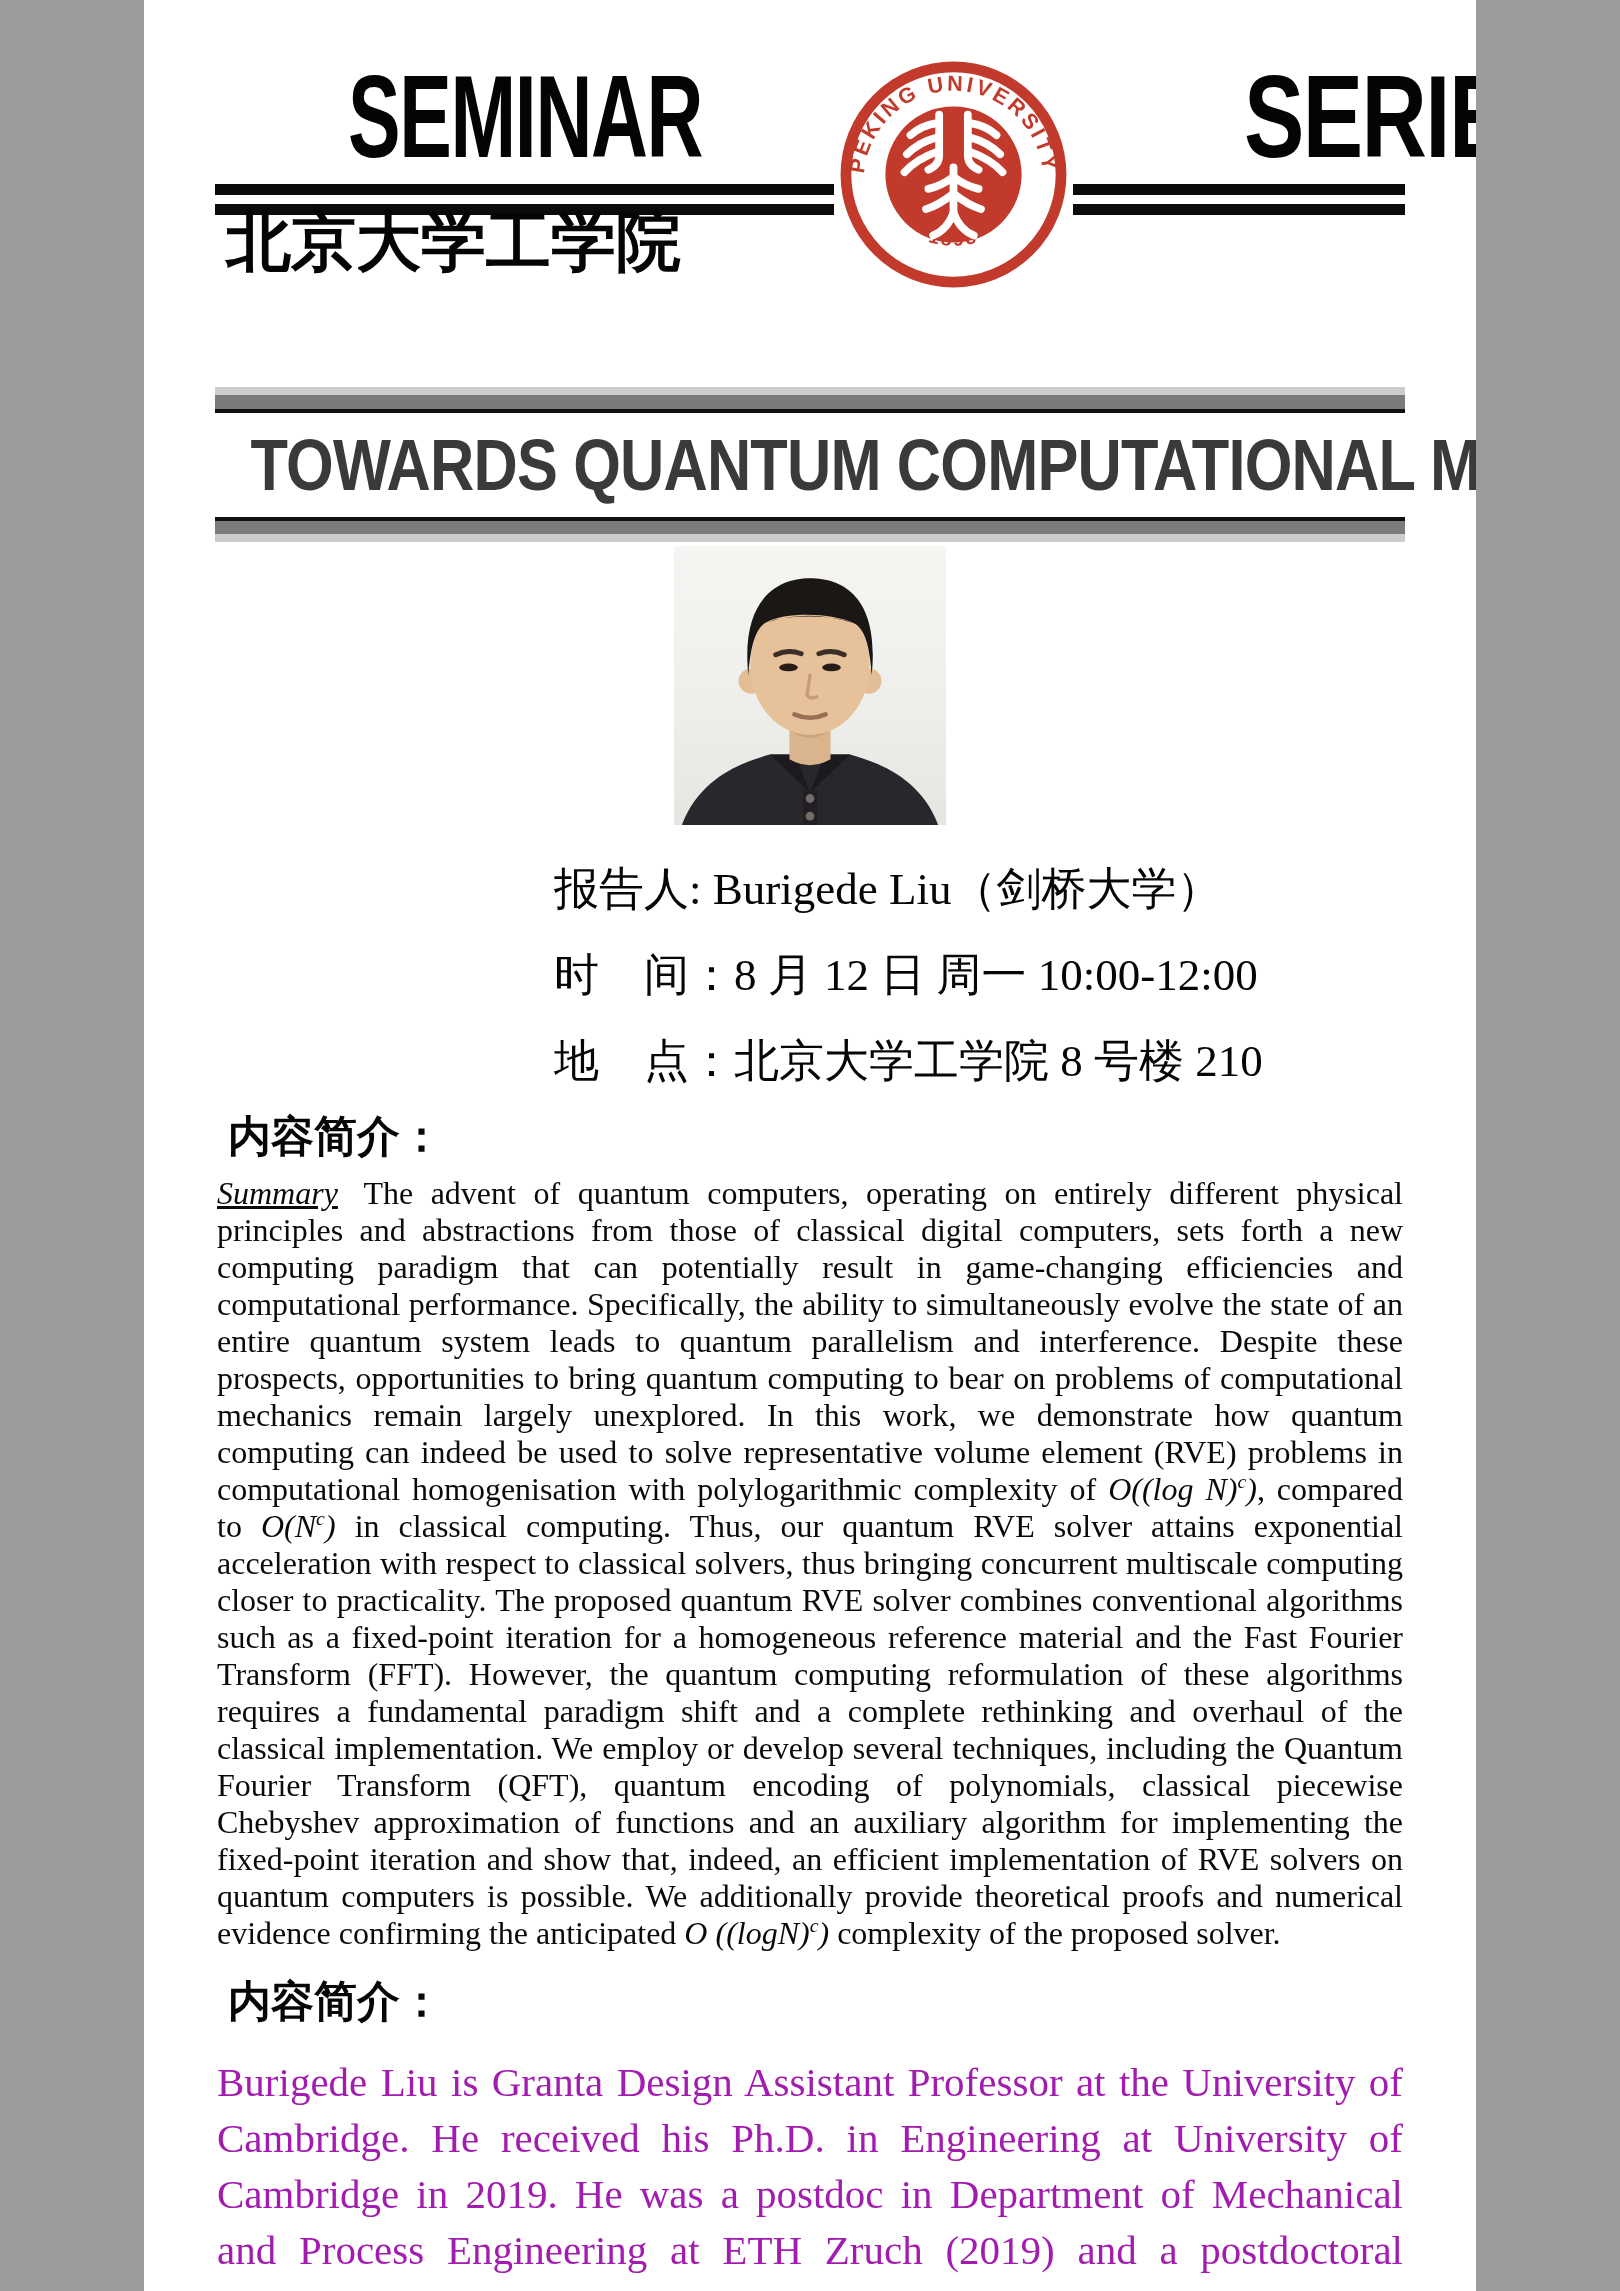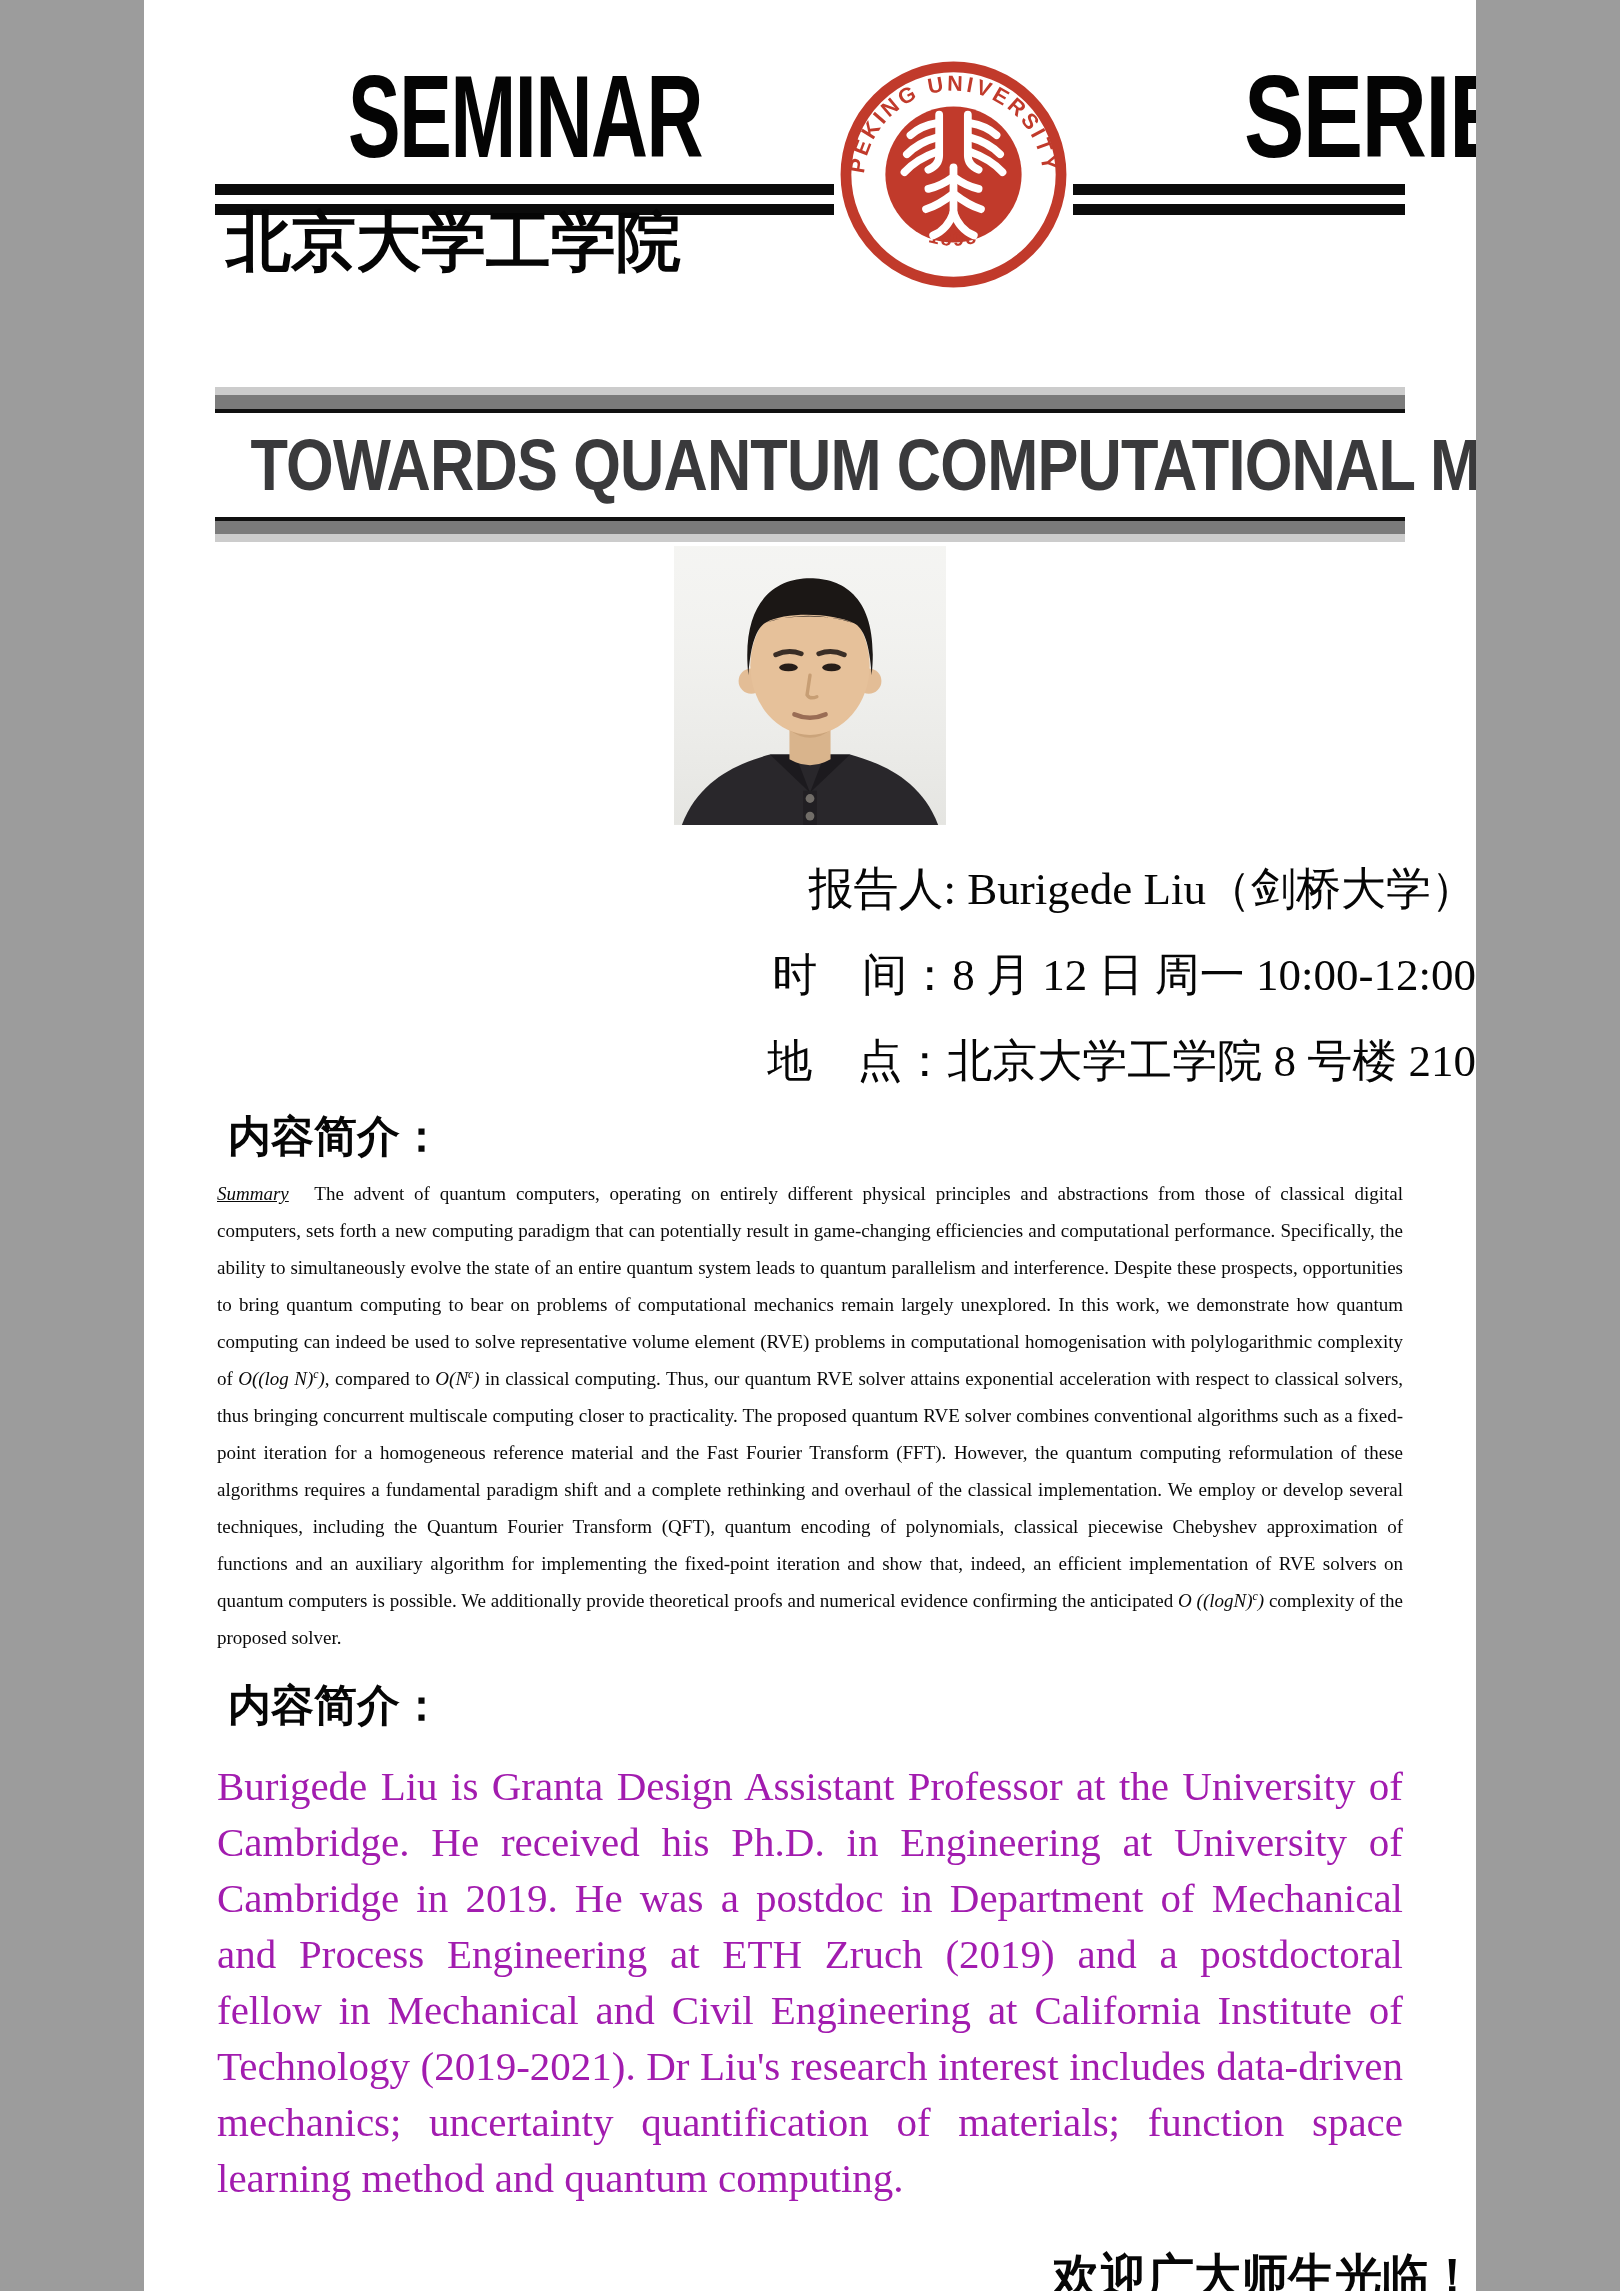--- a/index.html
+++ b/index.html
@@ -40,34 +40,34 @@
     margin:0; text-align:center; line-height:104px; font-size:73px; font-weight:800;
     font-family:"Liberation Sans", sans-serif; color:#3a3a3c; letter-spacing:-1px;
     transform:scaleX(0.84); transform-origin:center; white-space:nowrap;
   }
 
   
   .photo { width:272px; height:279px; margin:3.9px auto 0; }
   .photo svg { width:100%; height:100%; display:block; }
 
   
-  .info { margin:21.6px 0 0 410px;text-align:right; }
+  .info { margin:21.6px 0 0 410px; }
   .info-line { font-size:45px; line-height:86px; color:#060606; white-space:nowrap; }
 
   
   .sec-heading {
     margin:7.8px 71px 0 84px; font-family:"Liberation Sans", sans-serif;
     font-weight:800; font-size:43px; line-height:49px; color:#060606;
   }
   .sec-heading.bio-h { margin-top:25.5px; }
 
   
   .summary {
     margin:13.7px 73px 0 73px; text-align:justify;
-    font-size:19px; line-height:37px; color:#0a0a0a;
+    font-size:32px; line-height:37px; color:#0a0a0a;
   }
   .run-label { font-style:italic; text-decoration:underline; margin-right:25.5px; }
   .run-math  { font-style:italic; }
   .run-sup   { font-style:italic; vertical-align:super; font-size:0.62em; line-height:0; }
   .bio {
     margin:27.4px 73px 0 73px; text-align:justify;
     font-size:41px; line-height:56px; color:#a21caf;
   }
 
   

